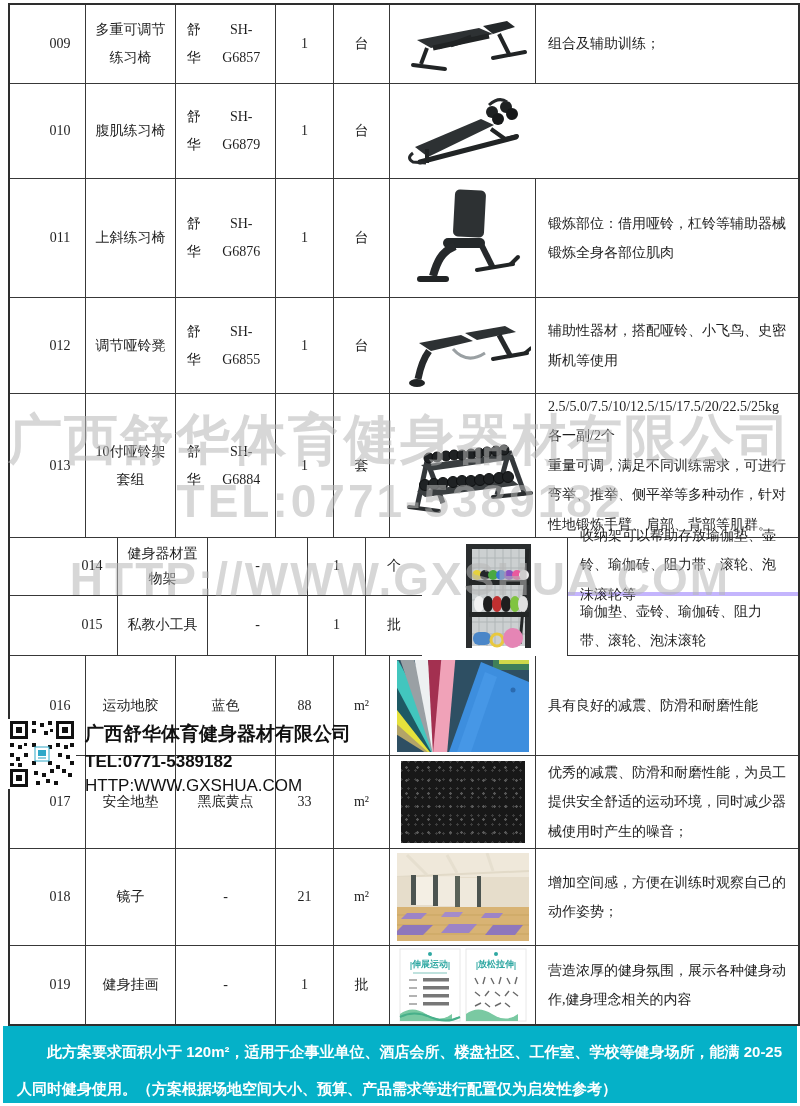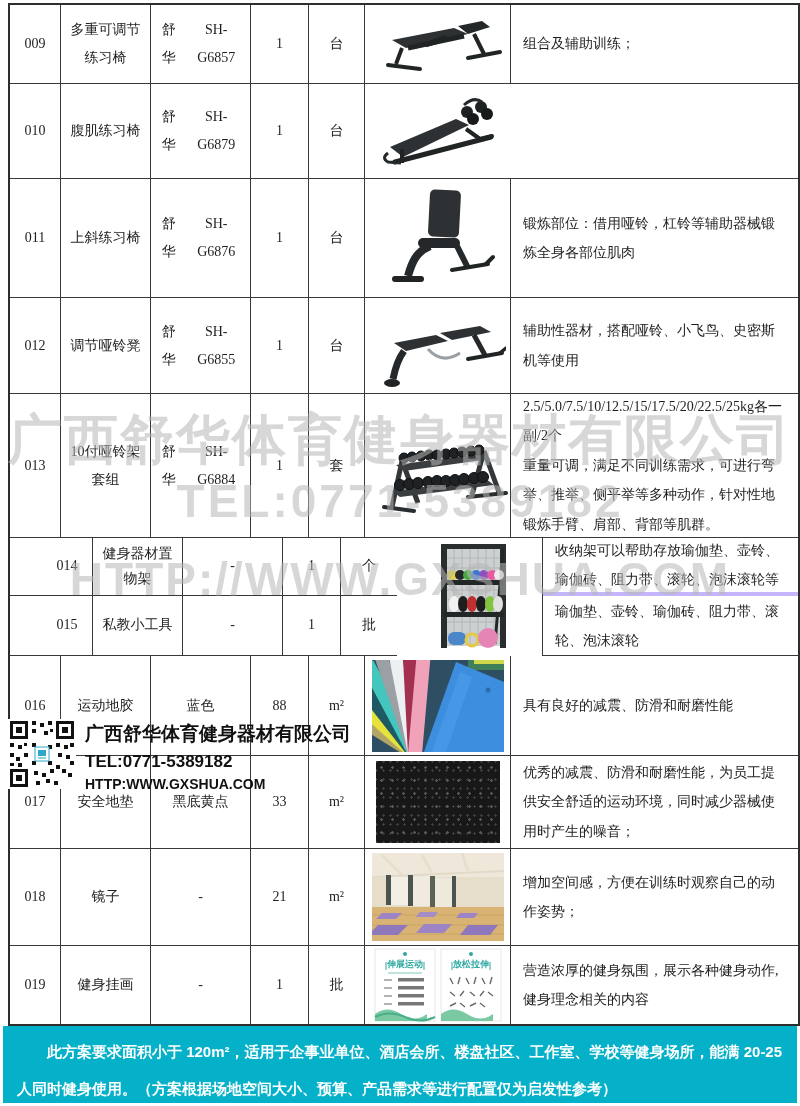--- a/index.html
+++ b/index.html
@@ -4,21 +4,21 @@
 <style>
   html,body{margin:0;padding:0;}
   body{width:800px;height:1106px;background:#ffffff;font-family:"Liberation Serif","DejaVu Serif",serif;color:#1e1e1e;position:relative;overflow:hidden;}
   .page{position:absolute;inset:0;}
   
   .table{position:absolute;left:8px;top:3px;width:788px;border:2px solid #2e2e2e;background:#fff;}
   .tr{display:flex;border-bottom:1px solid #383838;box-sizing:border-box;}
   .tr:last-child{border-bottom:none;}
   .td{border-right:1px solid #383838;box-sizing:border-box;display:flex;align-items:center;justify-content:center;text-align:center;font-size:14px;line-height:2.0;}
   .td:last-child{border-right:none;}
-  .c-no{width:51px;}
+  .c-no{width:51px;margin-left:25px;}
   .c-name{width:90px;padding:0 6px;}
   .c-brand{width:100px;flex-direction:row;gap:4px;padding:0 4px;}
   .c-brand .model:empty{display:none;}
   .c-qty{width:58px;}
   .c-unit{width:56px;}
   .c-img{width:146px;background:#fff;overflow:hidden;}
   .c-desc{flex:1;justify-content:flex-start;text-align:left;padding:4px 10px 4px 12px;line-height:2.1;white-space:pre-line;}
   
   .pair{display:flex;}
   .pair-left,.pair-right{display:flex;flex-direction:column;}
@@ -31,21 +31,21 @@
   .wm{position:absolute;left:0;width:100%;text-align:center;color:#b7b7b7;opacity:.55;font-family:"Liberation Sans","DejaVu Sans",sans-serif;font-weight:bold;pointer-events:none;white-space:nowrap;z-index:5;}
   .wm1{top:404px;font-size:54px;letter-spacing:2px;}
   .wm2{top:474px;font-size:46px;letter-spacing:3px;}
   .wm3{top:552px;font-size:46px;letter-spacing:2px;}
   
   .contact{position:absolute;left:8px;top:719px;display:flex;align-items:flex-start;z-index:6;font-family:"Liberation Sans","DejaVu Sans",sans-serif;}
   .qr{width:68px;height:70px;flex:0 0 auto;background:#fff;}
   .contact-text{margin-left:9px;padding-top:2px;}
   .contact-company{font-size:19px;font-weight:bold;color:#111;white-space:nowrap;}
   .contact-tel{font-size:17px;font-weight:bold;color:#111;margin-top:5px;}
-  .contact-url{font-size:14px;font-weight:bold;color:#111;margin-top:4px;}
+  .contact-url{font-size:17px;font-weight:normal;color:#111;margin-top:4px;}
   
   .footer{position:absolute;left:3px;top:1026px;width:794px;height:77px;background:#05b1c8;box-sizing:border-box;padding:7px 14px 0 14px;z-index:4;}
   .footer p{margin:0;color:#ffffff;font-family:"Liberation Sans","DejaVu Sans",sans-serif;font-weight:bold;font-size:15px;line-height:37px;text-indent:2em;}
   svg{display:block;}
 </style>
 </head>
 <body>
 
 <div class="page">
 

